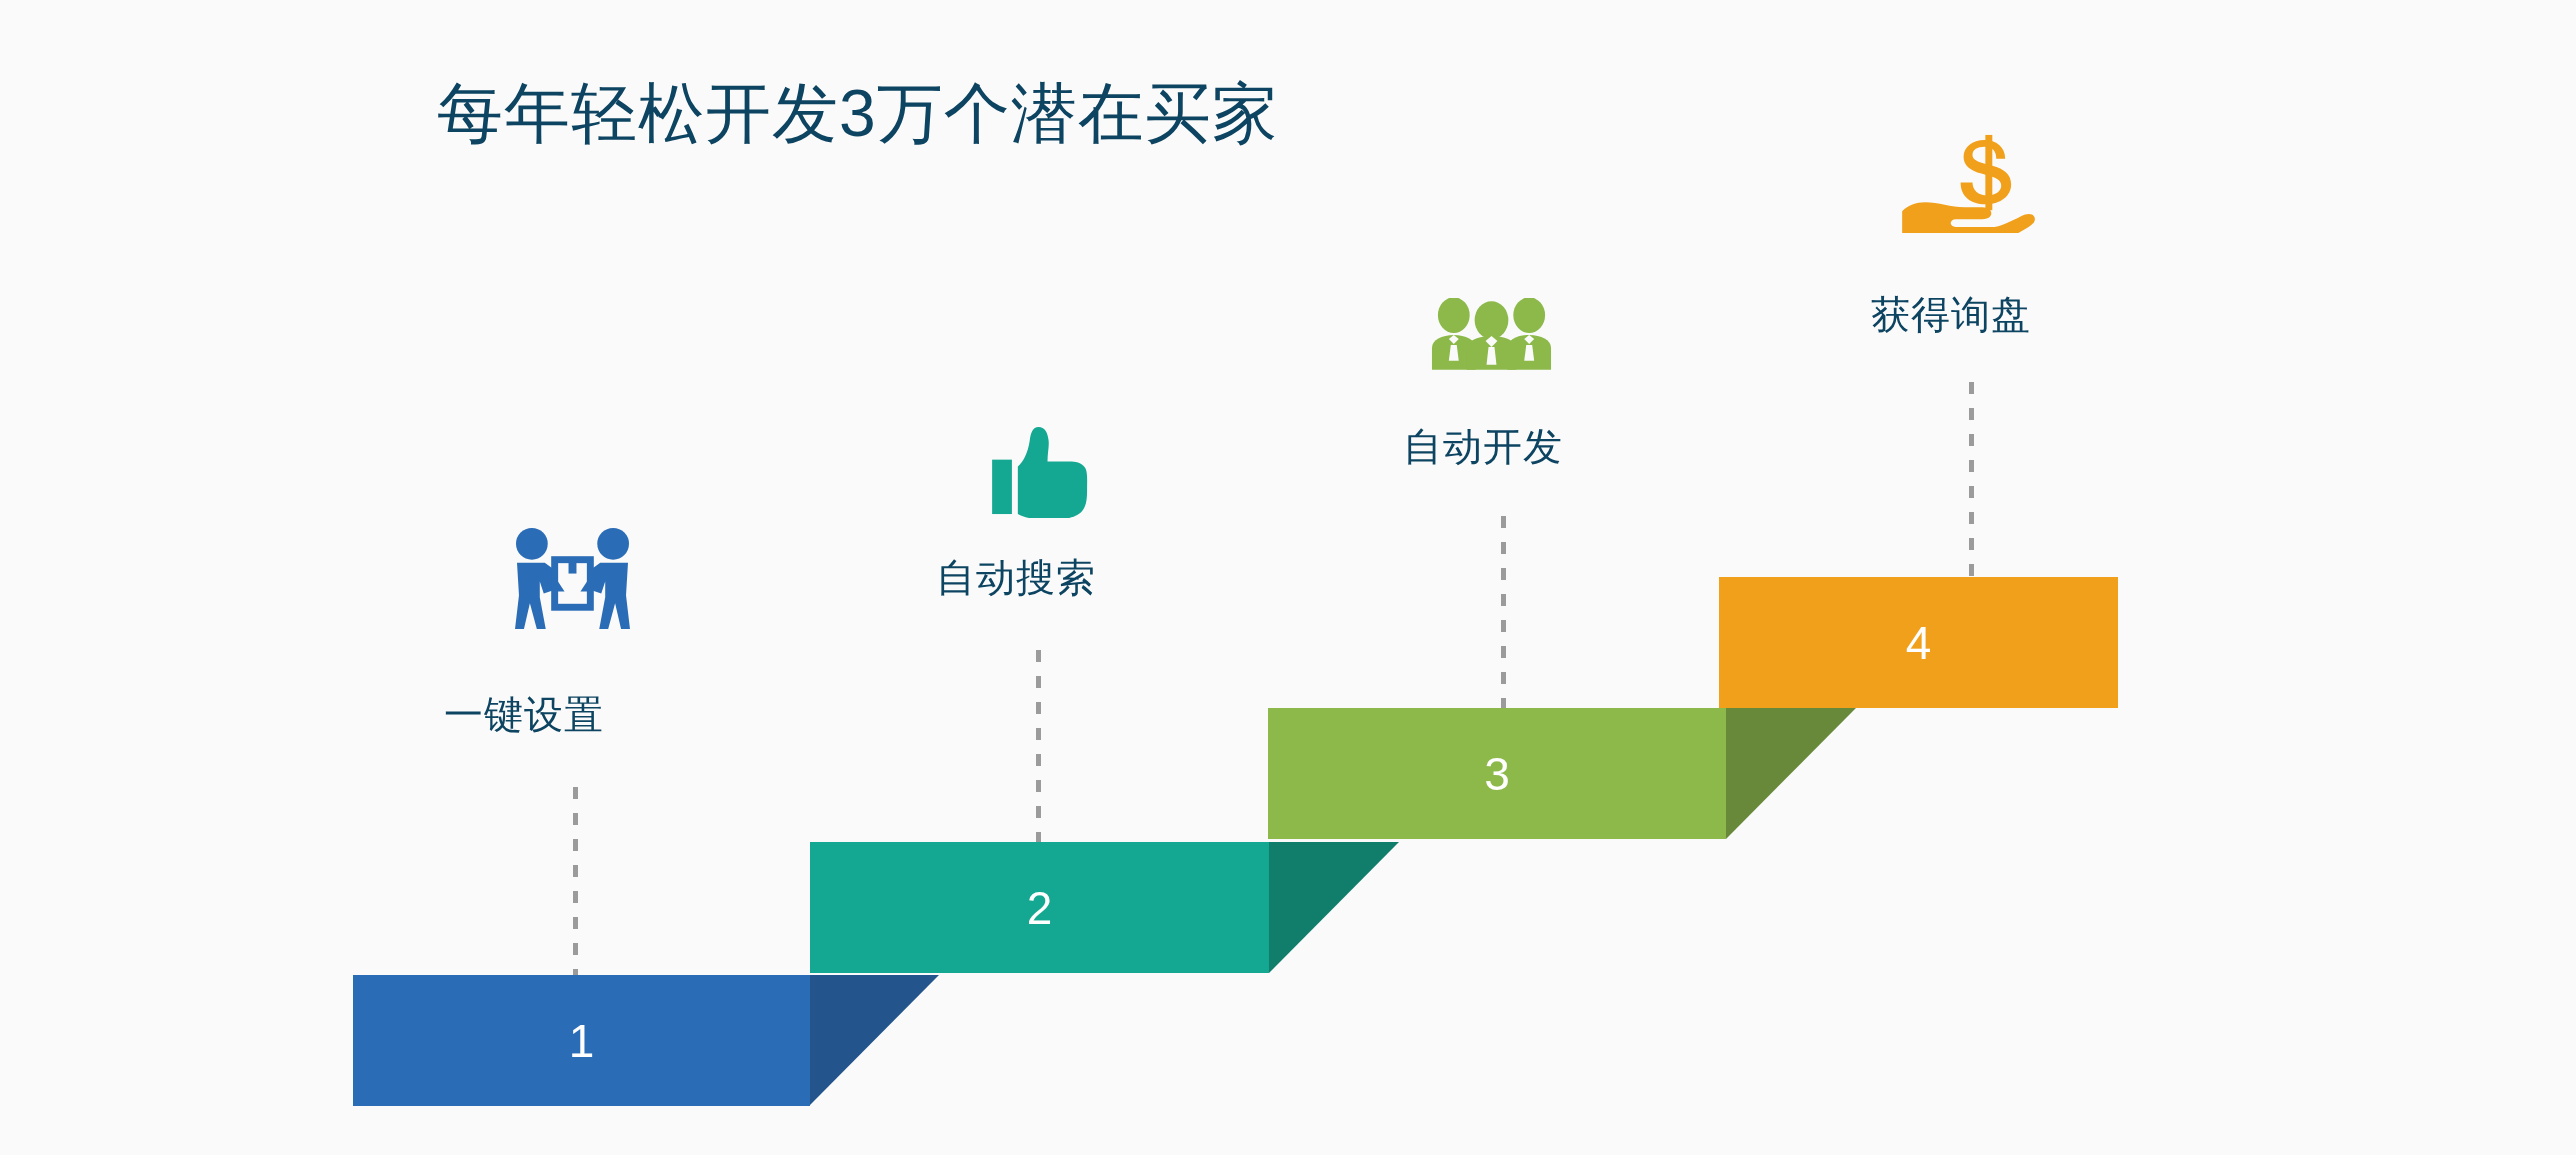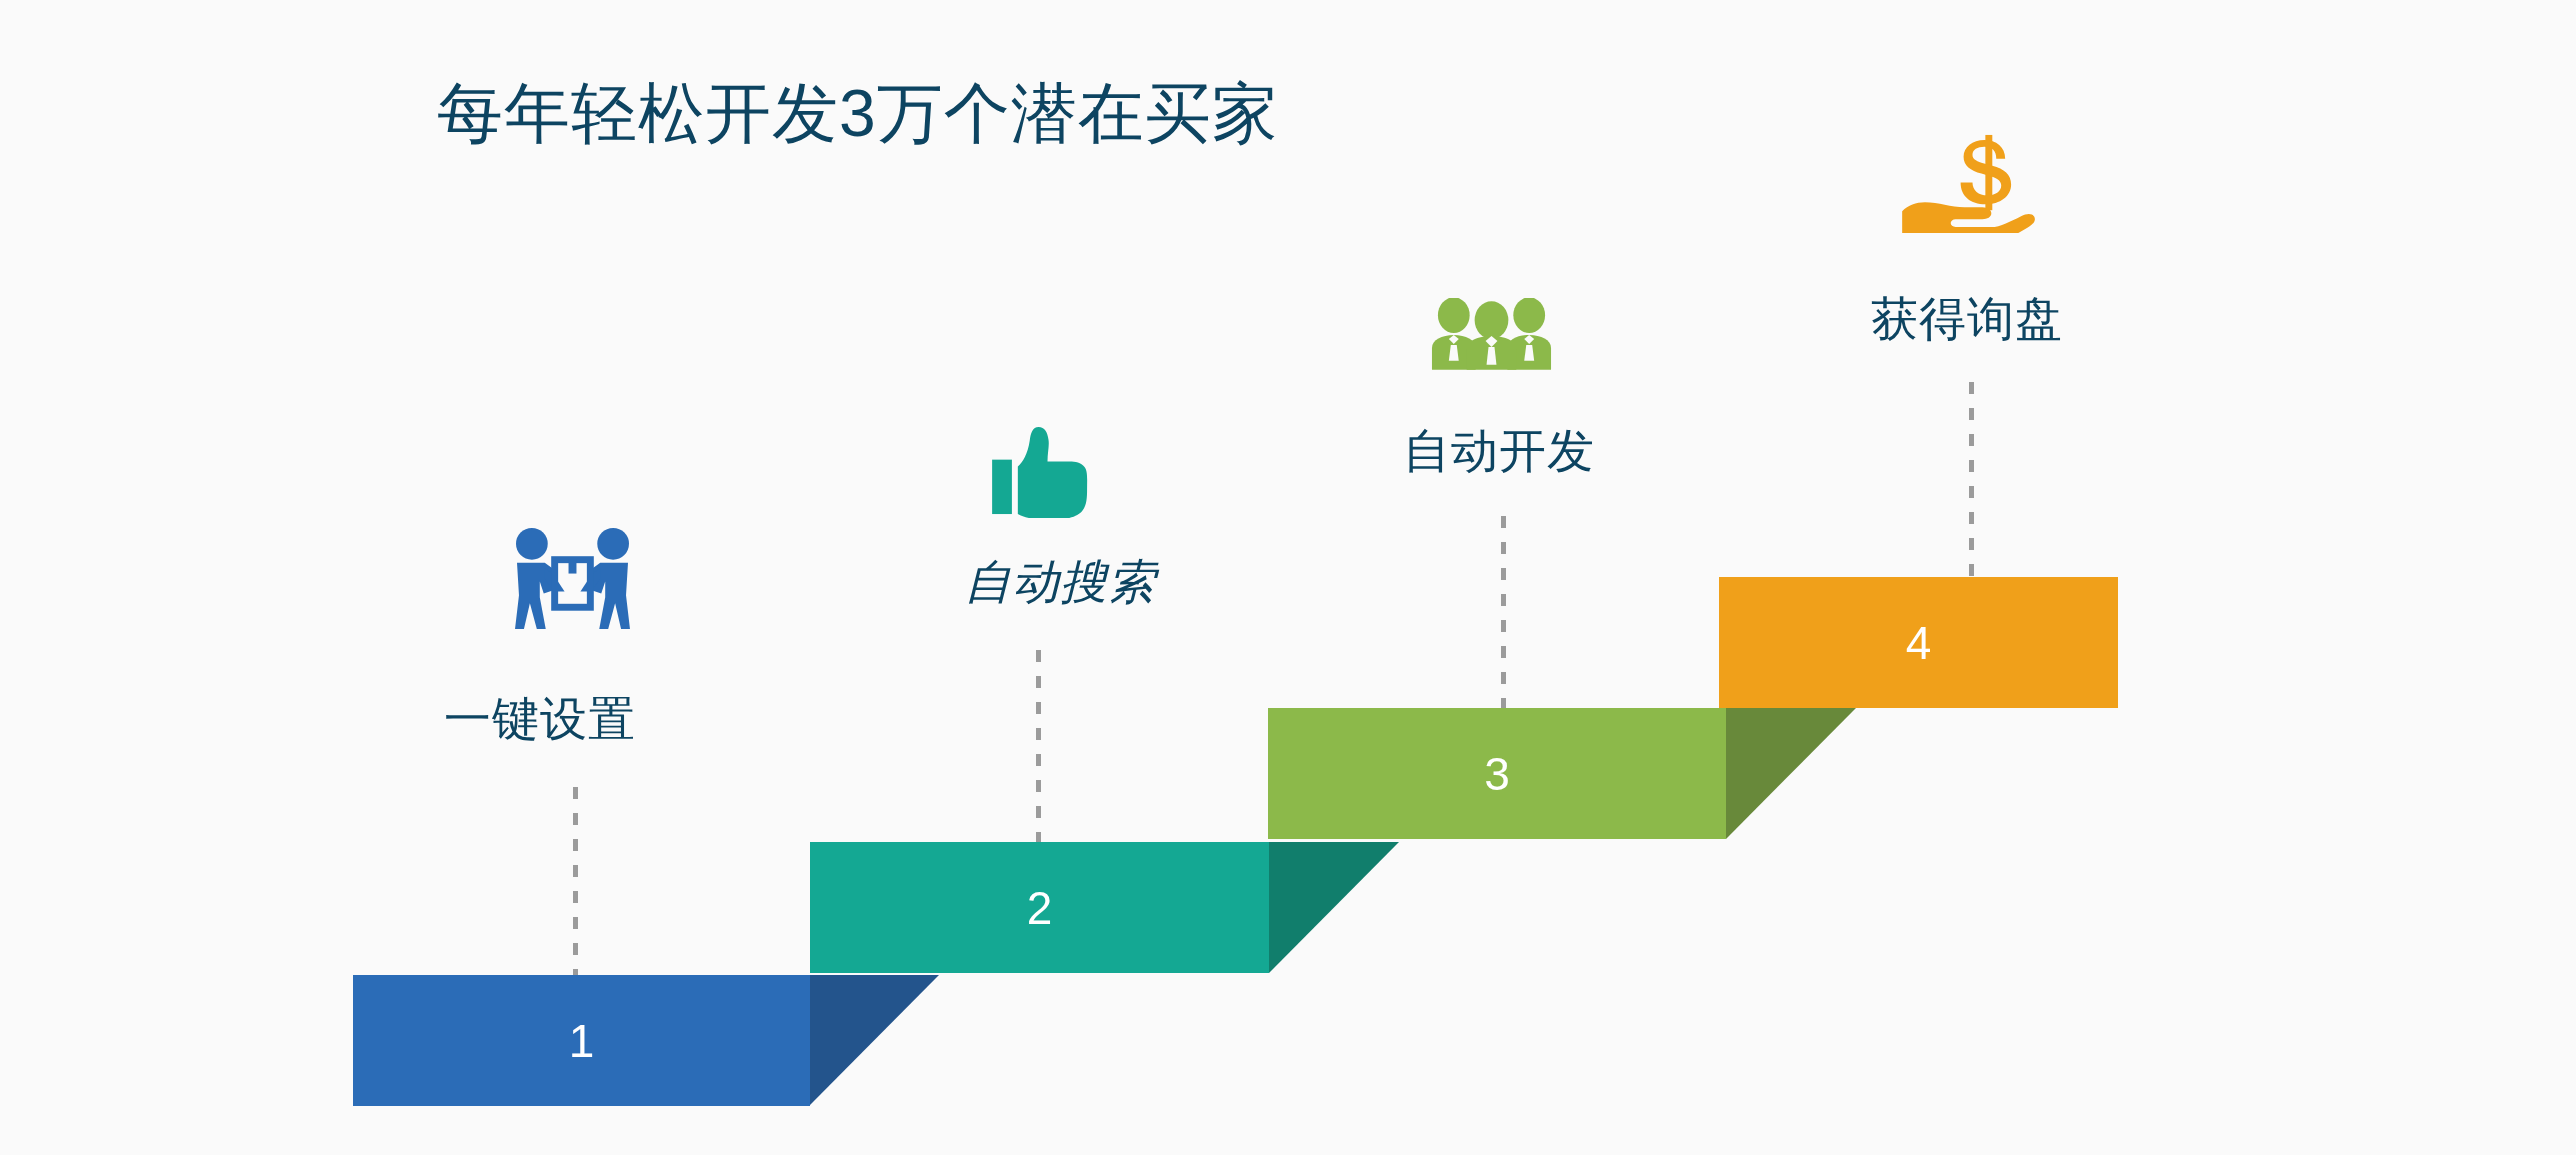--- a/index.html
+++ b/index.html
@@ -73,21 +73,21 @@
       rgba(0,0,0,0) 12px, rgba(0,0,0,0) 26px
     );
     background-size: 5px 26px;
     background-repeat: repeat-y;
   }
 
   
   .caption {
     position: absolute;
     color: #0d4461;
-    font-size: 47px;
+    font-size: 39px;
     line-height: 1;
     white-space: nowrap;
     letter-spacing: 1px;
   }
 
   
   .icon {
     position: absolute;
   }
   .icon svg {
@@ -130,21 +130,21 @@
 
   <div class="ramp" style="left:1269px; top:842px;
               border-top:131px solid #117e6c;
               border-right:130px solid transparent;"></div>
   <div class="step" style="left:810px; top:842px; width:459px; height:131px;">
     <div class="tread" style="width:459px; height:131px; background:#14a893;">
       <div class="tread-number">2</div>
     </div>
   </div>
   <div class="connector" style="left:1036px; top:650px; height:192px;"></div>
-  <div class="caption" style="left:964px; top:558px;font-style:italic;">自动搜索</div>
+  <div class="caption" style="left:936px; top:558px;">自动搜索</div>
   <div class="icon" style="left:988px; top:427px; width:121px; height:91px;">
     <svg width="121" height="91" viewBox="0 0 122 92" fill="#14a893" aria-hidden="true">
       <rect x="4" y="33" width="20" height="55"></rect>
       <path d="M30 88 c14 8 48 8 60 1 c9 -5 10 -14 10 -26 c0 -12 1 -20 -4 -24
                c-4 -4 -10 -4 -16 -4 h-20 c0 -10 2 -16 1 -22 c-1 -8 -4 -13 -10 -13
                c-6 0 -8 6 -9 14 c-2 13 -7 22 -12 26 z"></path>
     </svg>
   </div>
 
   <div class="ramp" style="left:1726px; top:708px;

